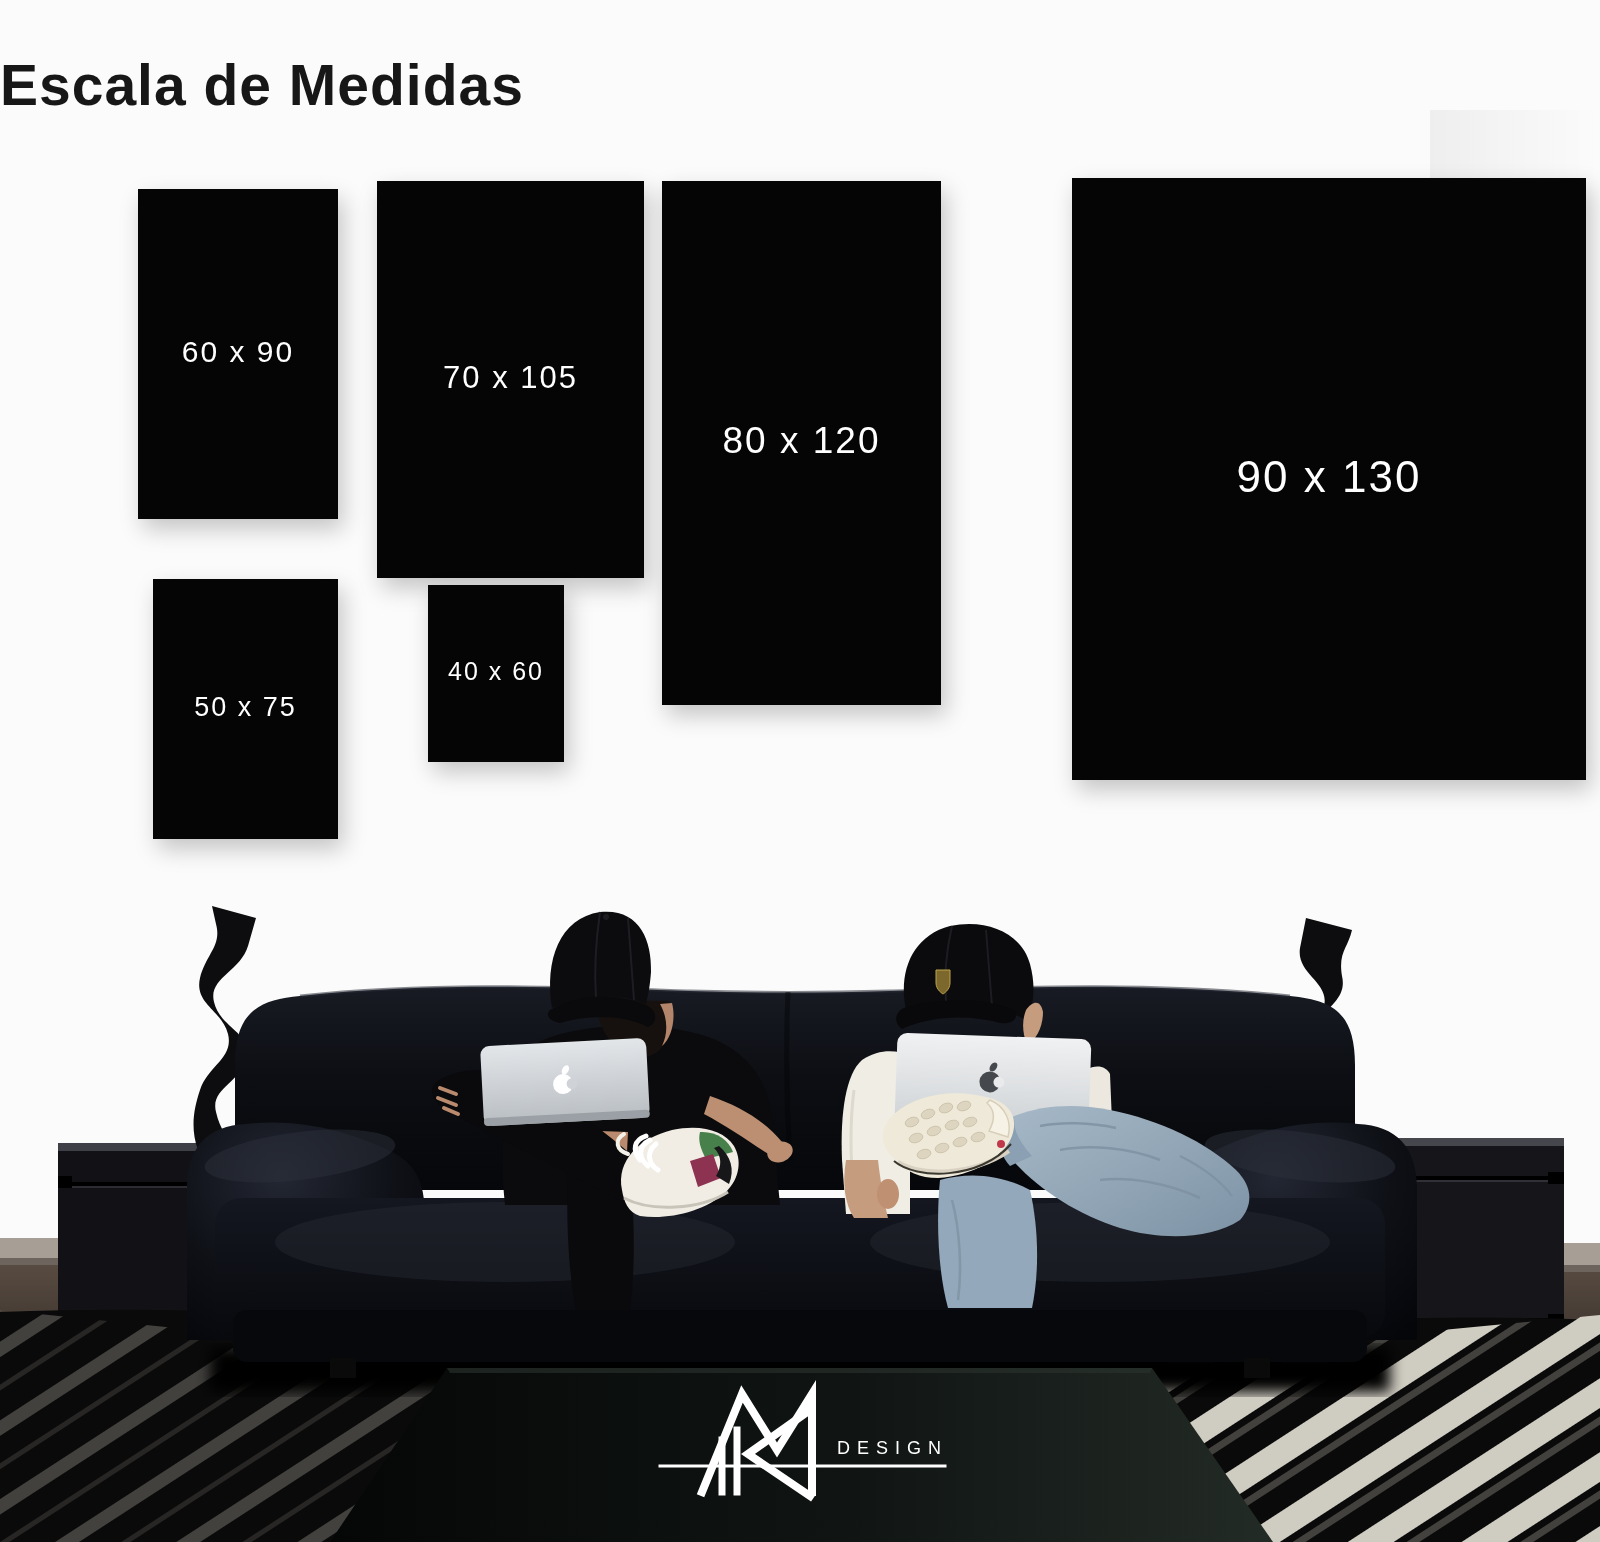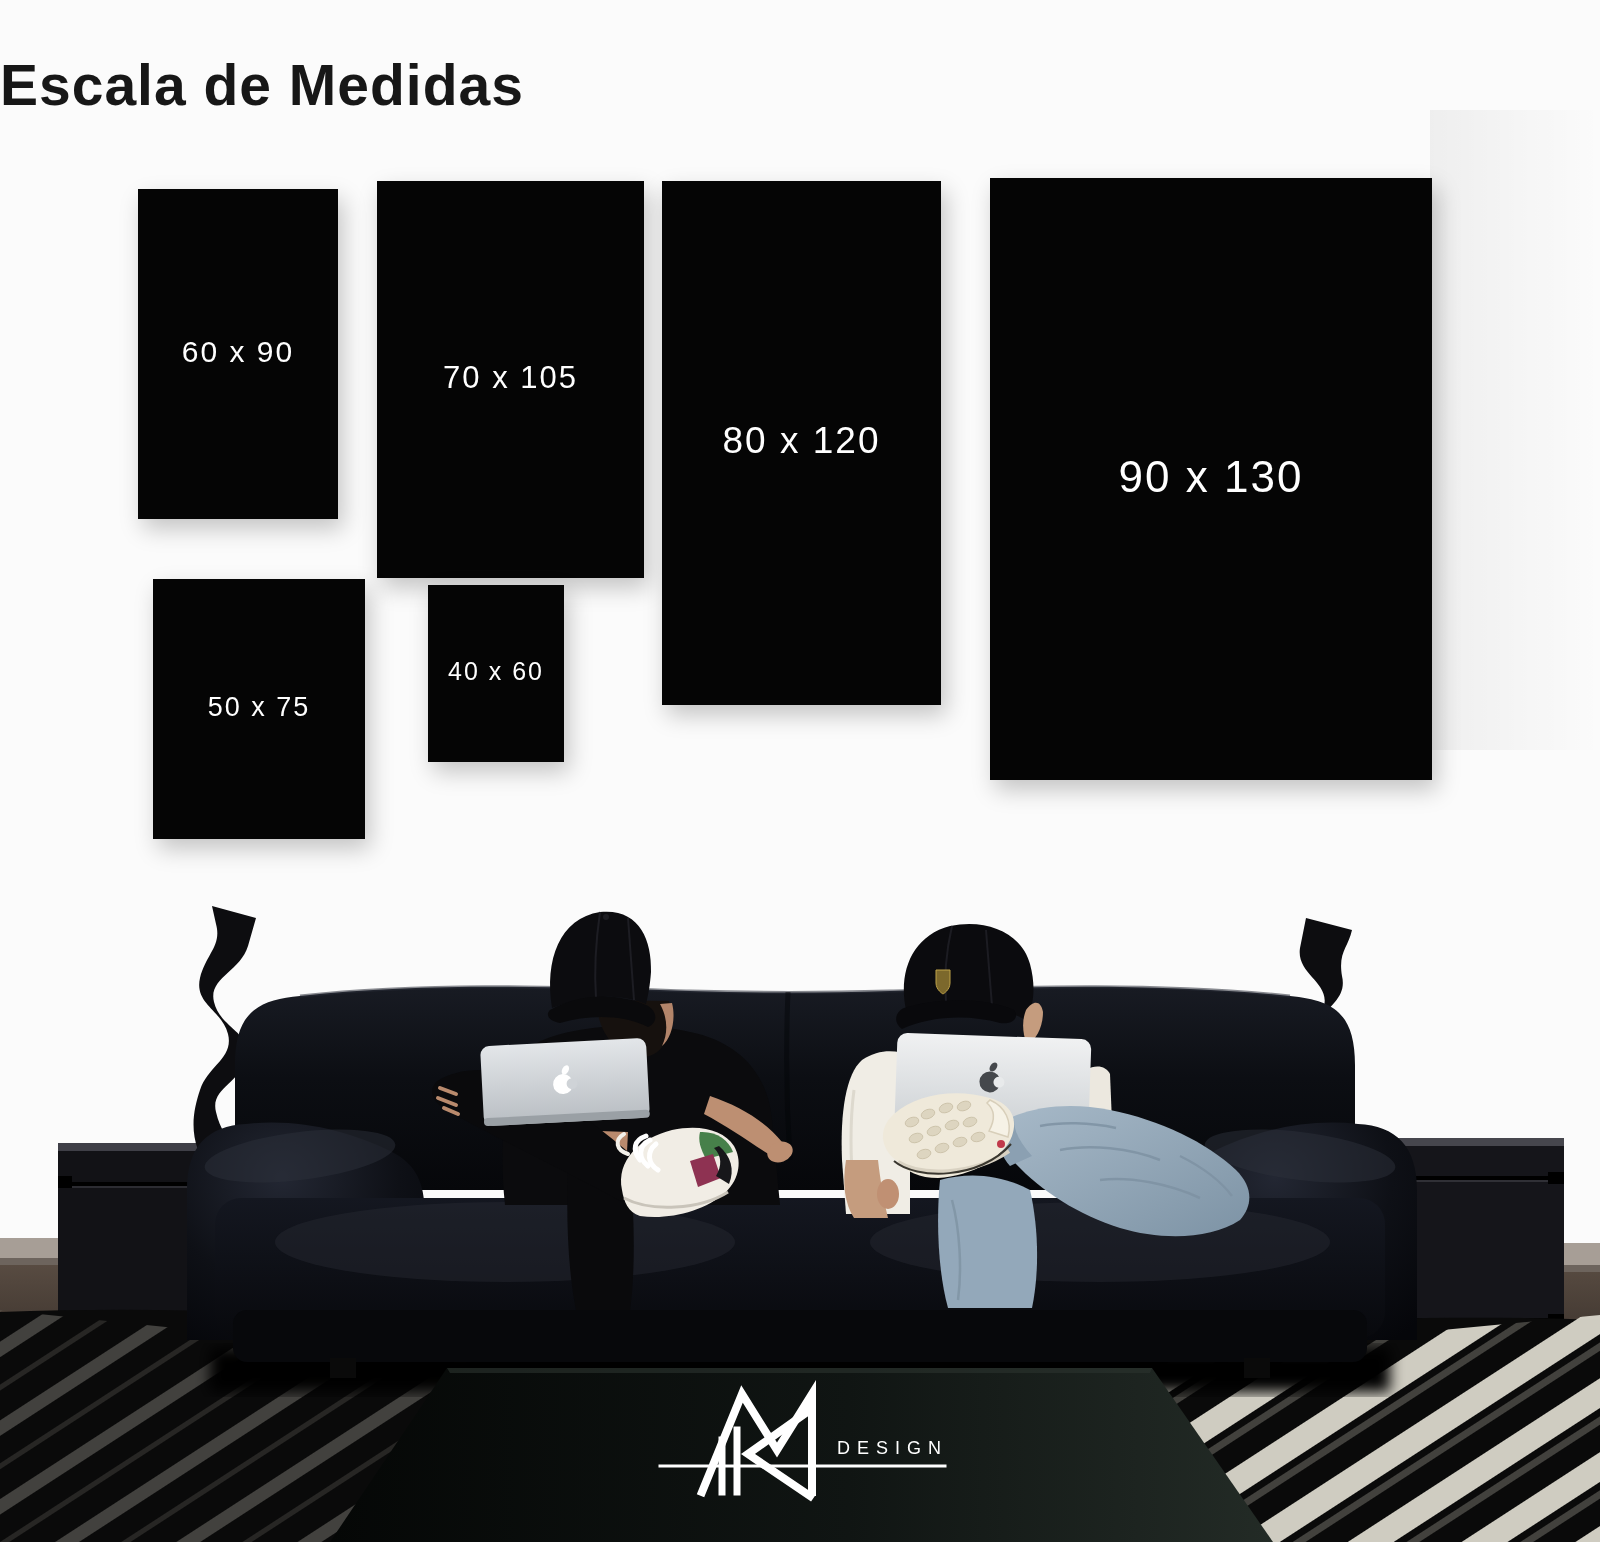--- a/index.html
+++ b/index.html
@@ -34,24 +34,24 @@
 
   <div class="tile" style="left:138px;top:189px;width:200px;height:330px;font-size:30px">
     <span>60 x 90</span>
     </div>
   <div class="tile" style="left:377px;top:181px;width:267px;height:397px;font-size:31px">
     <span>70 x 105</span>
     </div>
   <div class="tile" style="left:662px;top:181px;width:279px;height:524px;font-size:37px">
     <span>80 x 120</span>
     </div>
-  <div class="tile" style="left:990px;top:178px;width:442px;height:602px;font-size:44px">
+  <div class="tile" style="left:1072px;top:178px;width:514px;height:602px;font-size:44px">
     <span>90 x 130</span>
     </div>
-  <div class="tile" style="left:153px;top:579px;width:212px;height:260px;font-size:27px">
+  <div class="tile" style="left:153px;top:579px;width:185px;height:260px;font-size:27px">
     <span>50 x 75</span>
     </div>
   <div class="tile" style="left:428px;top:585px;width:136px;height:177px;font-size:25px">
     <span>40 x 60</span>
     </div>
 
   <svg id="scene" viewBox="0 0 1600 682" xmlns="http://www.w3.org/2000/svg">
     <defs>
       <linearGradient id="floorG" x1="0" y1="0" x2="0" y2="1">
         <stop offset="0" stop-color="#5a4d43"></stop>

